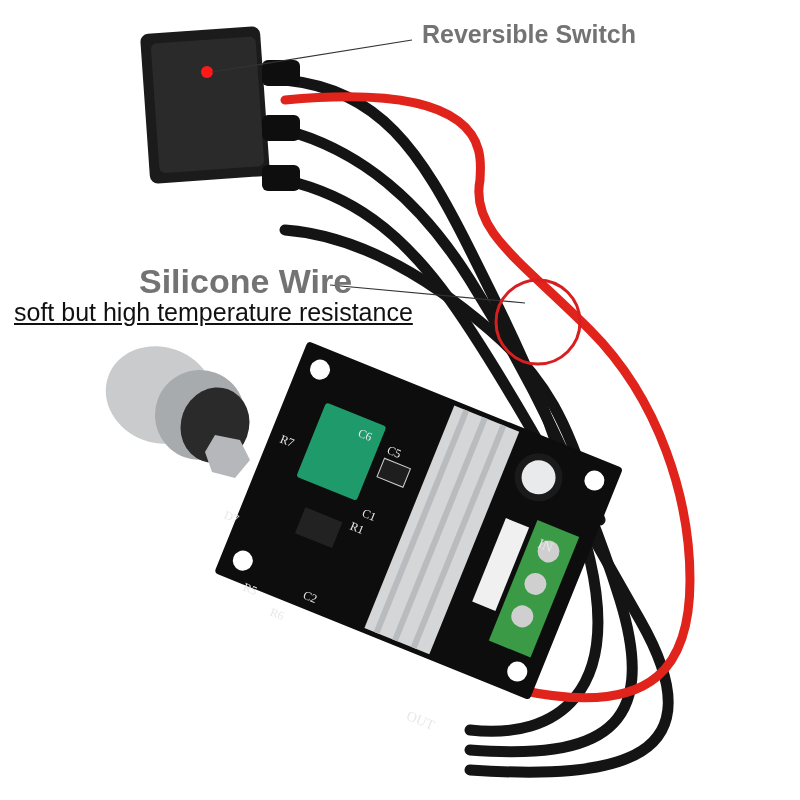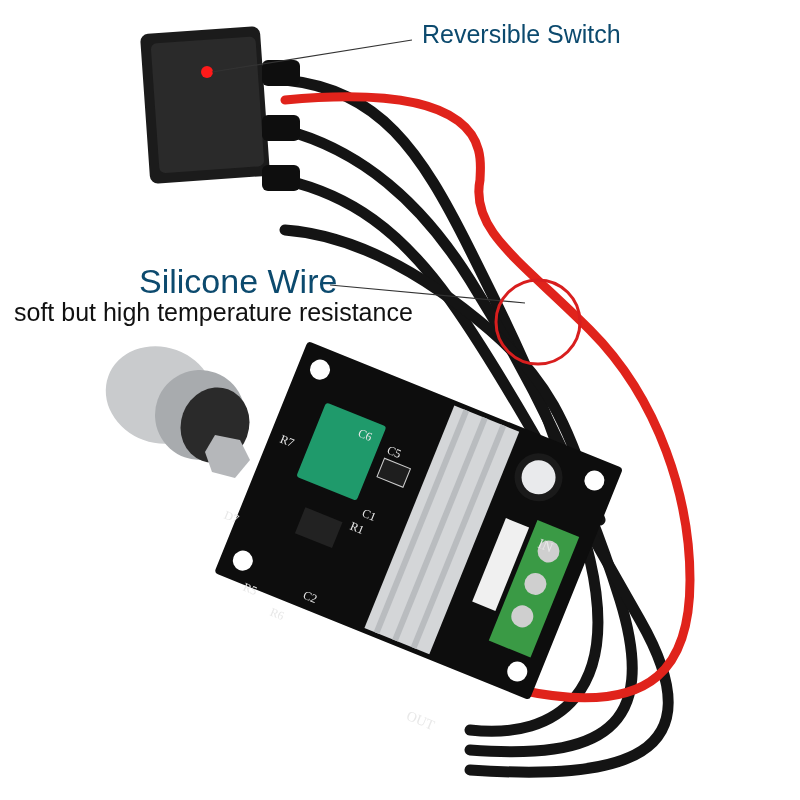--- a/index.html
+++ b/index.html
@@ -1,19 +1,19 @@
 <!DOCTYPE html>
 <html><head>
 <meta charset="utf-8">
 <style>
   html, body { margin:0; padding:0; background:#ffffff; }
   body { width:800px; height:800px; position:relative; overflow:hidden; font-family:"Liberation Sans", sans-serif; }
   #scene { position:absolute; left:0; top:0; width:800px; height:800px; }
-  .callout-title { position:absolute; font-family:"Liberation Sans", sans-serif; font-weight:normal; color:#0c4a6e; white-space:nowrap; }
-  .callout-sub { position:absolute; font-family:"Liberation Sans", sans-serif; color:#111; white-space:nowrap; }
+  .callout-title { position:absolute; font-family:"Liberation Sans", sans-serif; font-weight:bold; color:#737373; white-space:nowrap; }
+  .callout-sub { position:absolute; font-family:"Liberation Sans", sans-serif; color:#111; white-space:nowrap;text-decoration:underline; }
   #switch-label { left:422px; top:20px; font-size:25px; }
   #wire-label { left:139px; top:262px; font-size:34px; }
   #wire-sub { left:14px; top:298px; font-size:25px; }
   .pcb-text { position:absolute; font-family:"Liberation Serif", serif; color:#e8e8e8; font-size:12px; white-space:nowrap; }
 </style>
 </head>
 <body>
 
 <svg id="scene" viewBox="0 0 800 800" xmlns="http://www.w3.org/2000/svg">
 

